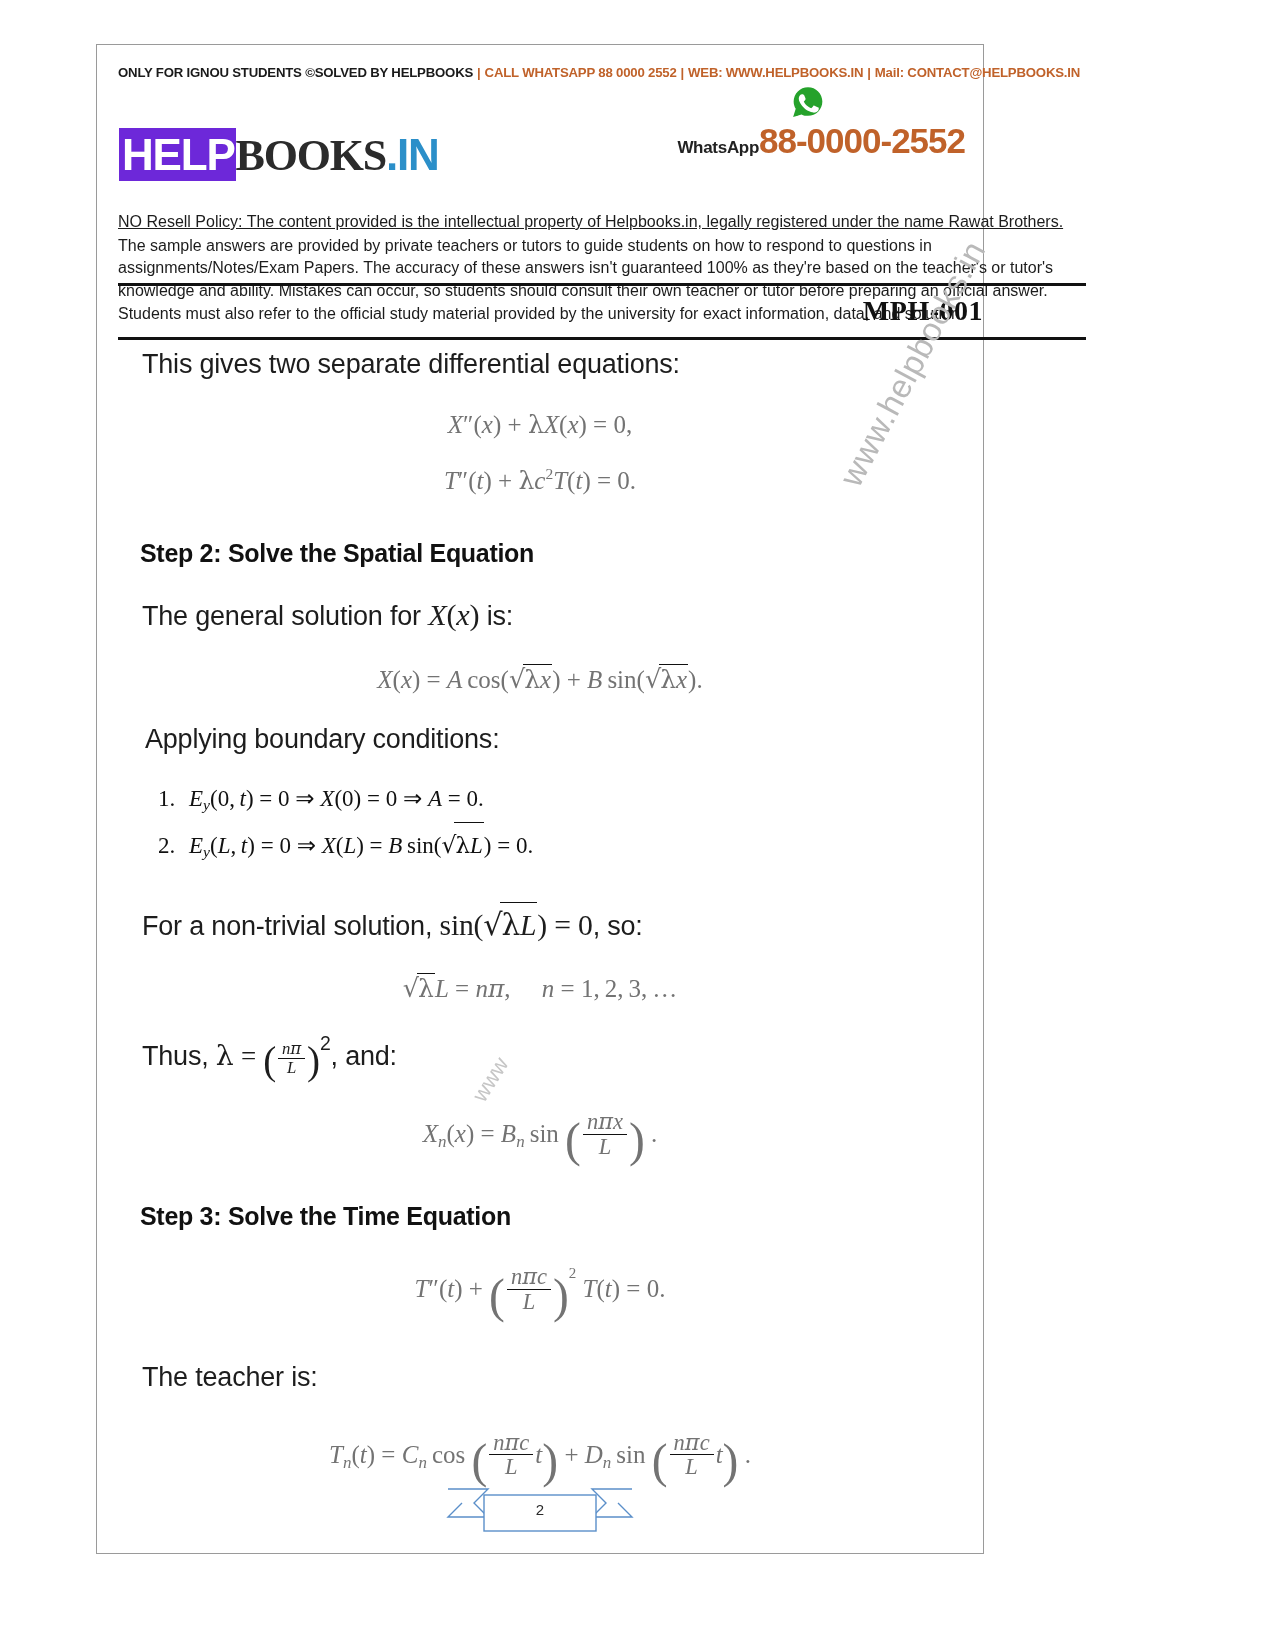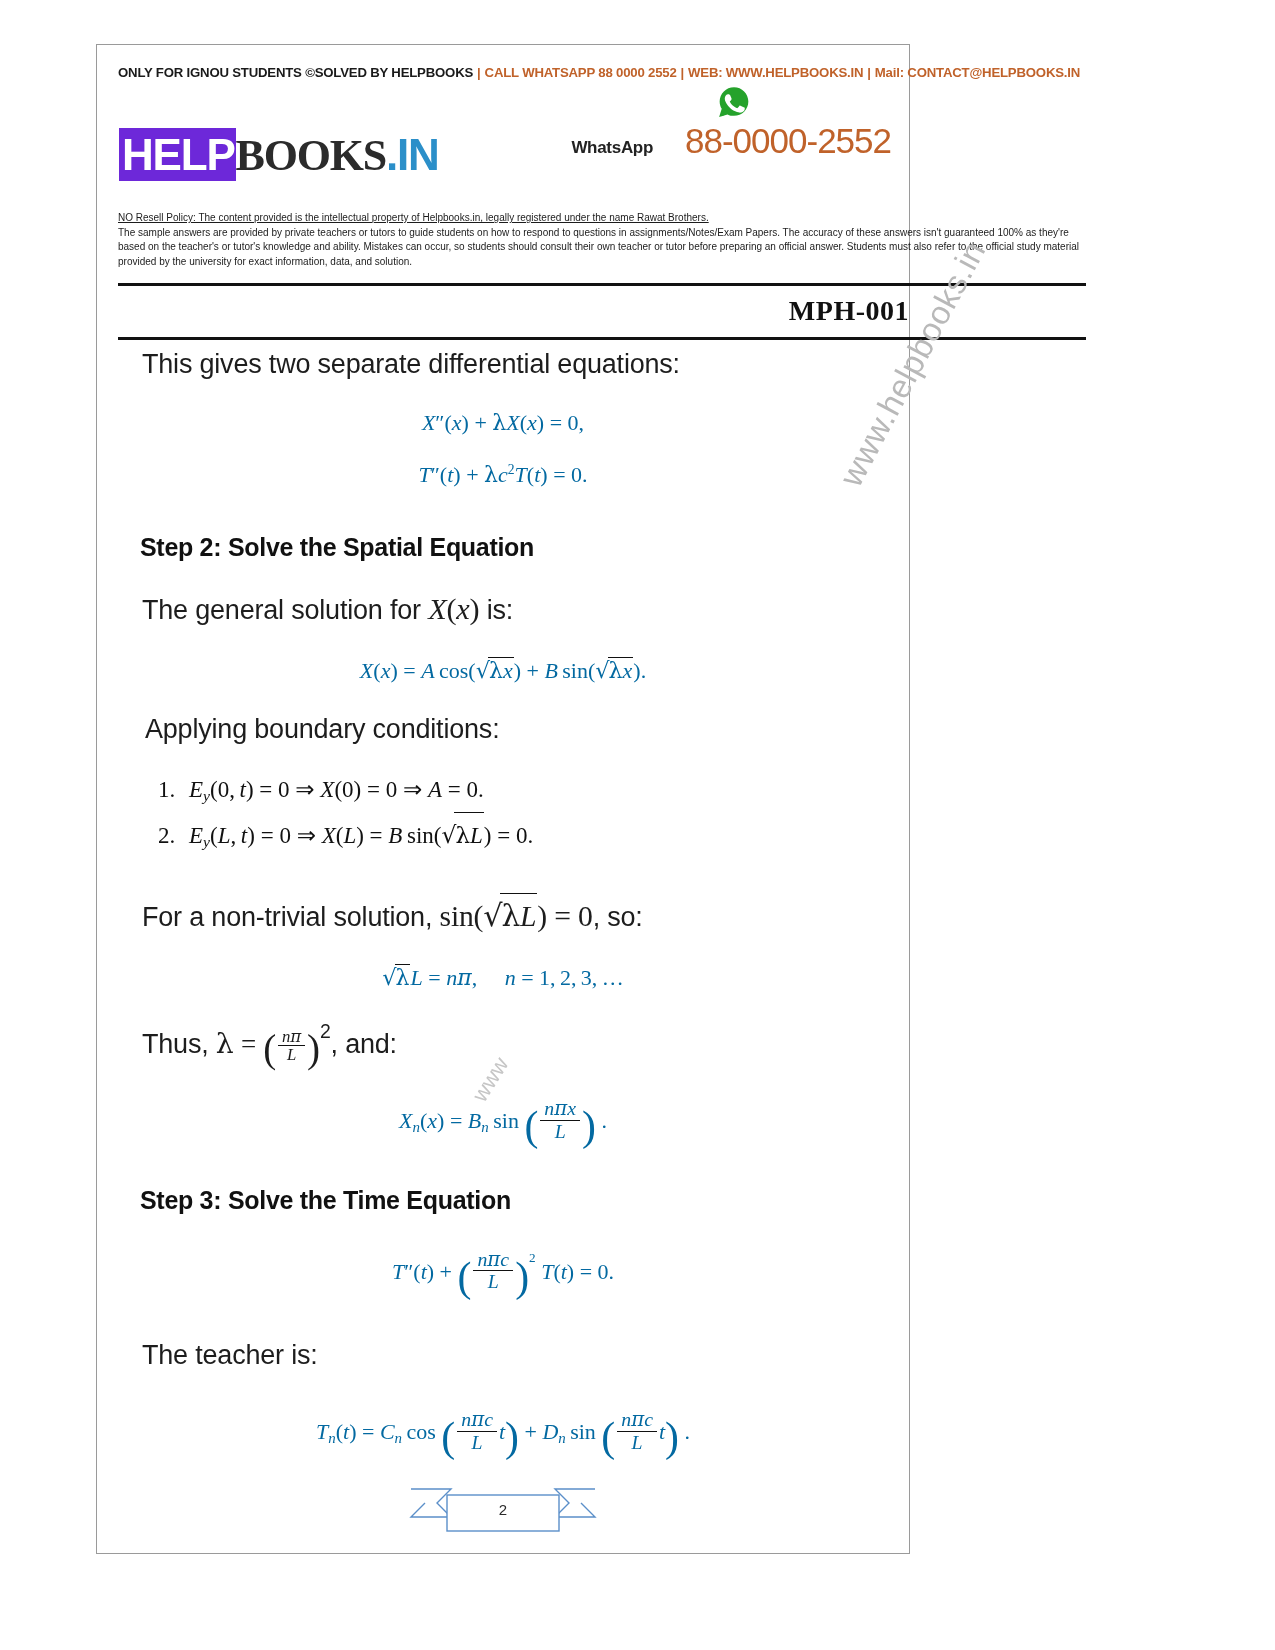--- a/index.html
+++ b/index.html
@@ -13,21 +13,21 @@
     font-family: "Liberation Sans", sans-serif;
     position: relative;
     overflow: hidden;
   }
 
   
   #page {
     position: absolute;
     left: 96px;
     top: 44px;
-    width: 814px;
+    width: 888px;
     height: 1510px;
     border: 1px solid #9a9a9a;
     background: #fff;
     box-sizing: border-box;
   }
 
   
   .hdr-line {
     position: absolute;
     left: 21px;
@@ -78,34 +78,33 @@
   }
   .wa-label {
     font-size: 17px;
     font-weight: 800;
     color: #222;
     vertical-align: baseline;
     letter-spacing: -0.3px;
   }
   .wa-number {
     font-size: 35px;
-    font-weight: 400;
+    font-weight: 700;
     color: #c0622a;
     letter-spacing: -1px;
     vertical-align: baseline;
-    margin-left: 32px;
   }
 
   
   .disclaimer {
     position: absolute;
     left: 21px;
     top: 166px;
     width: 966px;
-    font-size: 10px;
+    font-size: 16px;
     line-height: 1.42;
     color: #1c1c1c;
     text-align: left;
   }
   .disclaimer .policy {
     text-decoration: underline;
     display: block;
     margin-bottom: 1px;
   }
 
@@ -150,22 +149,22 @@
   .h-step {
     margin: 0 0 0 43px;
     font-size: 25px;
     font-weight: 700;
     color: #111;
     letter-spacing: -0.3px;
   }
   .eq {
     text-align: center;
     font-family: "Liberation Serif", serif;
-    font-size: 22px;
-    color: #0369a1;
+    font-size: 25px;
+    color: #737373;
     width: 100%;
   }
   .spacer-18 { height: 18px; }
   .spacer-26 { height: 26px; }
   .spacer-34 { height: 34px; }
   .spacer-44 { height: 44px; }
 
   ol.cond {
     margin: 0 0 0 62px;
     padding: 0 0 0 22px;

